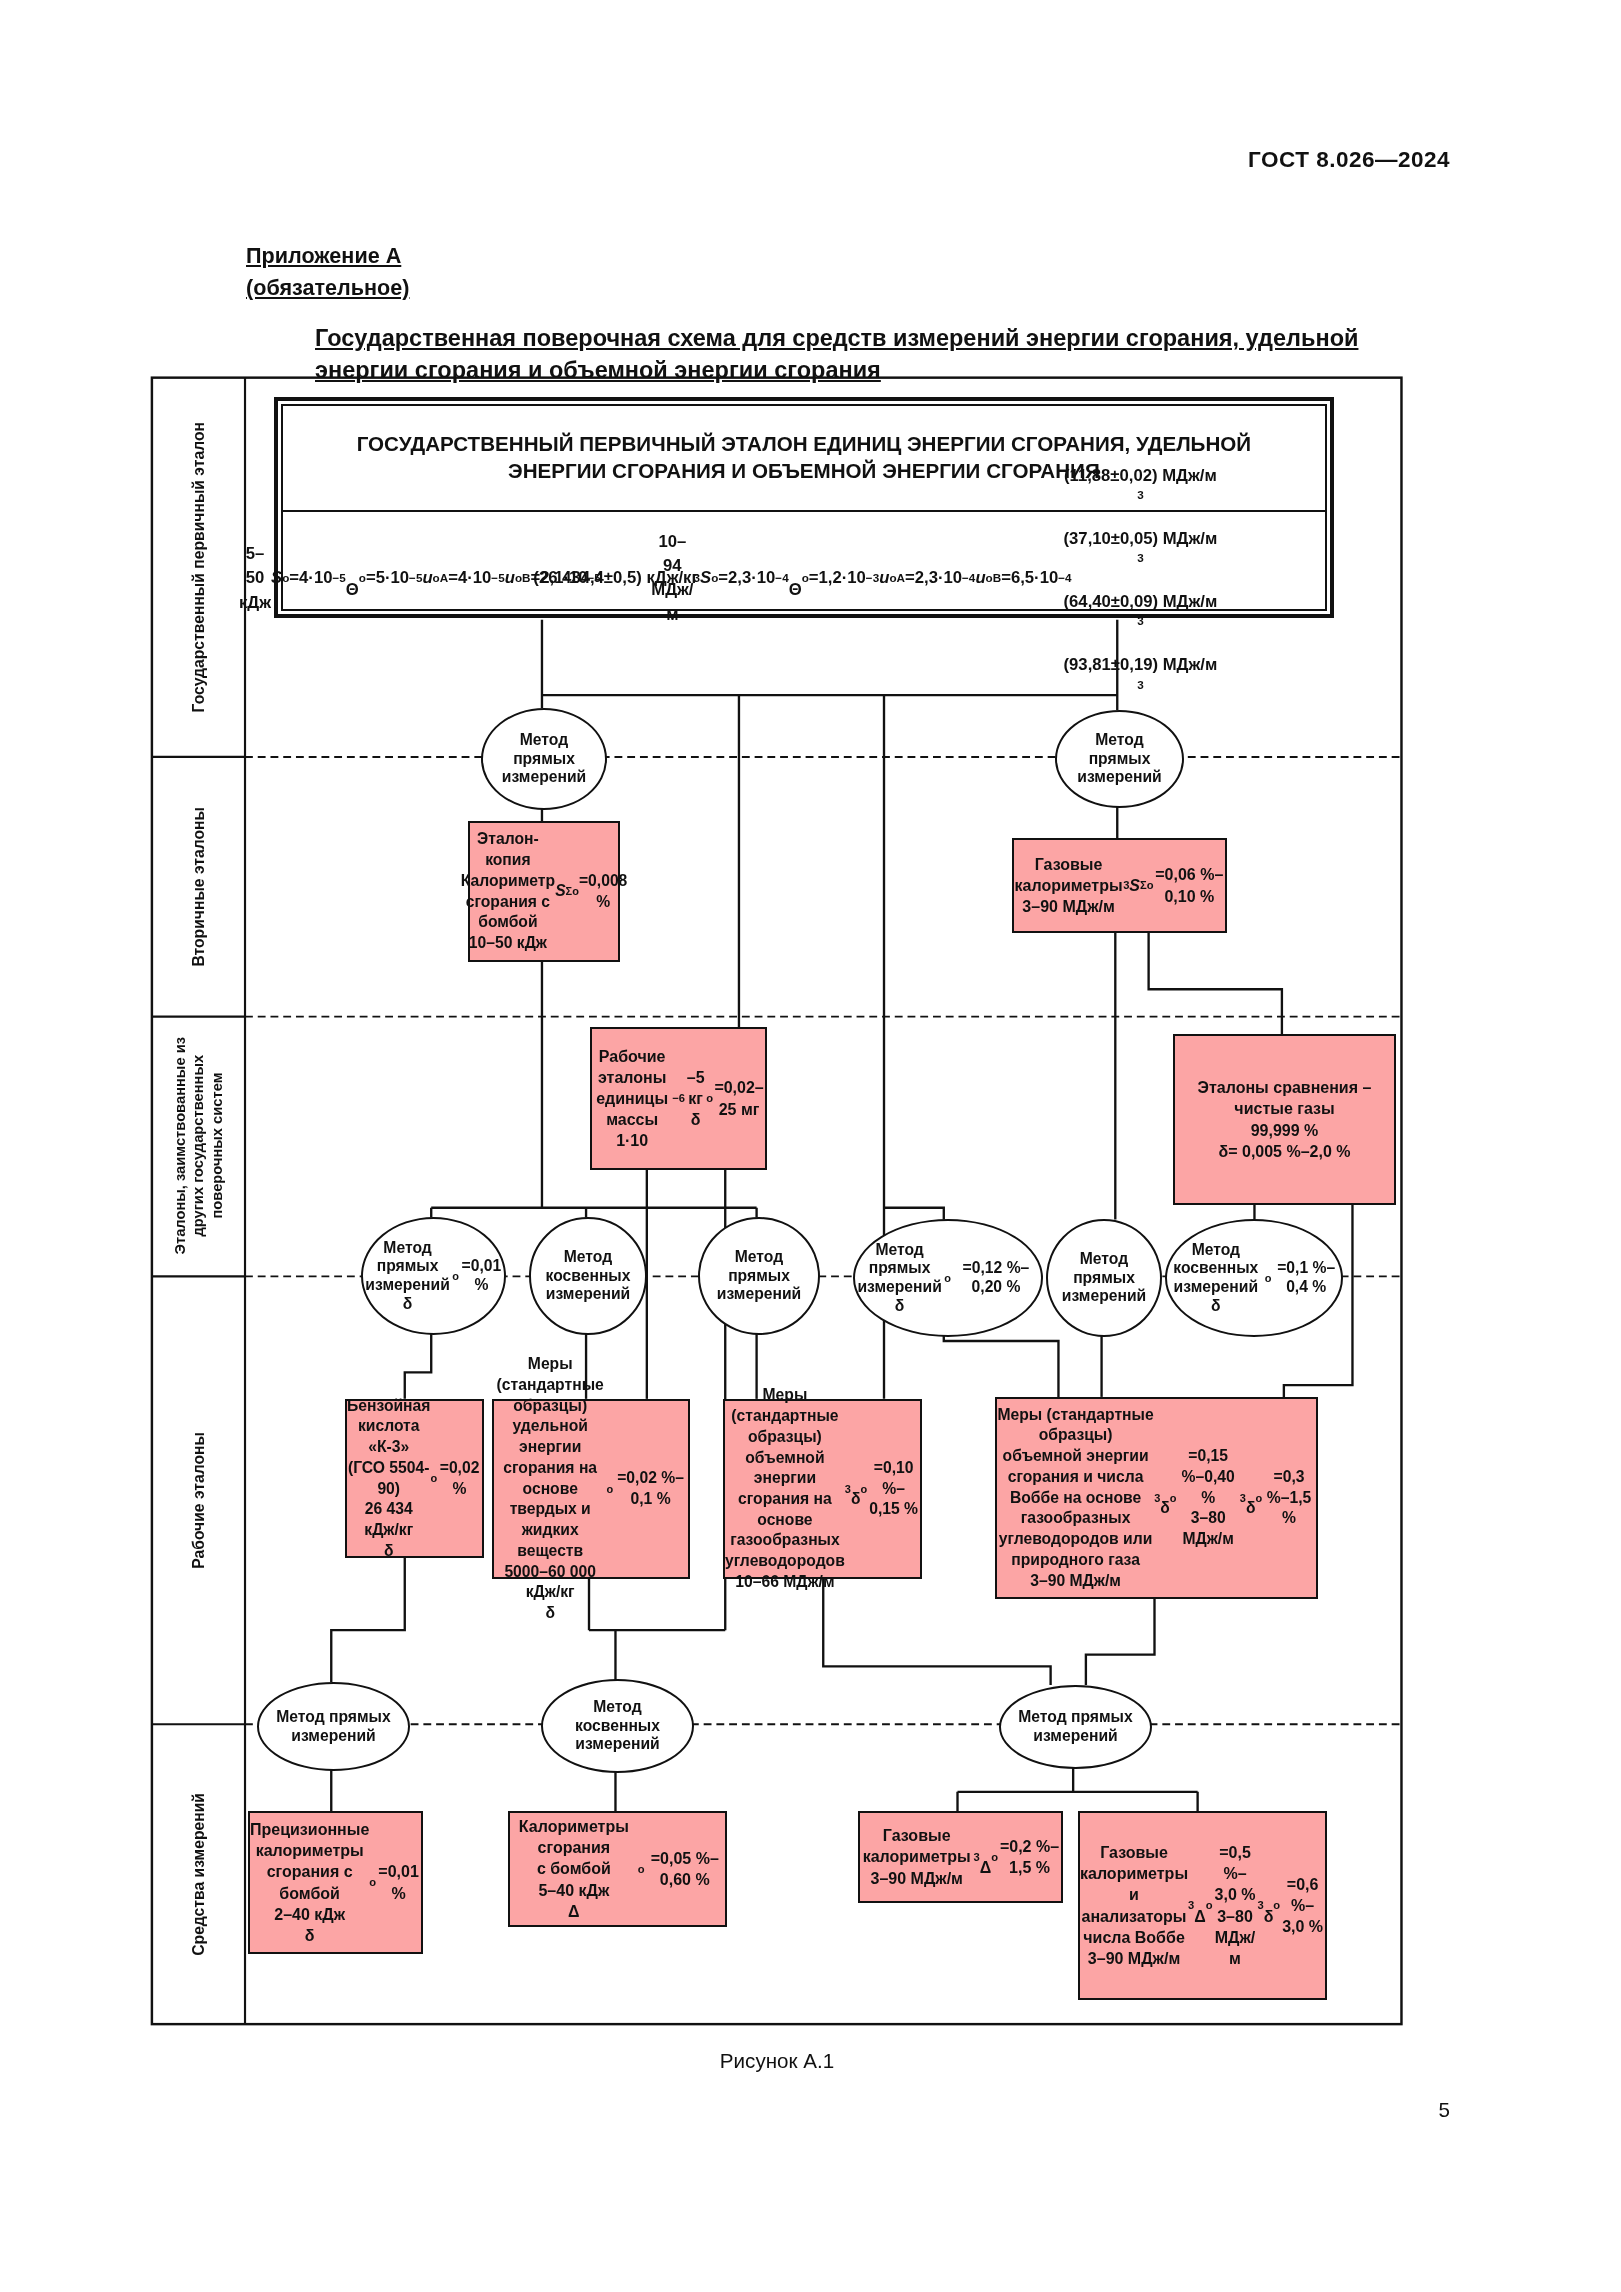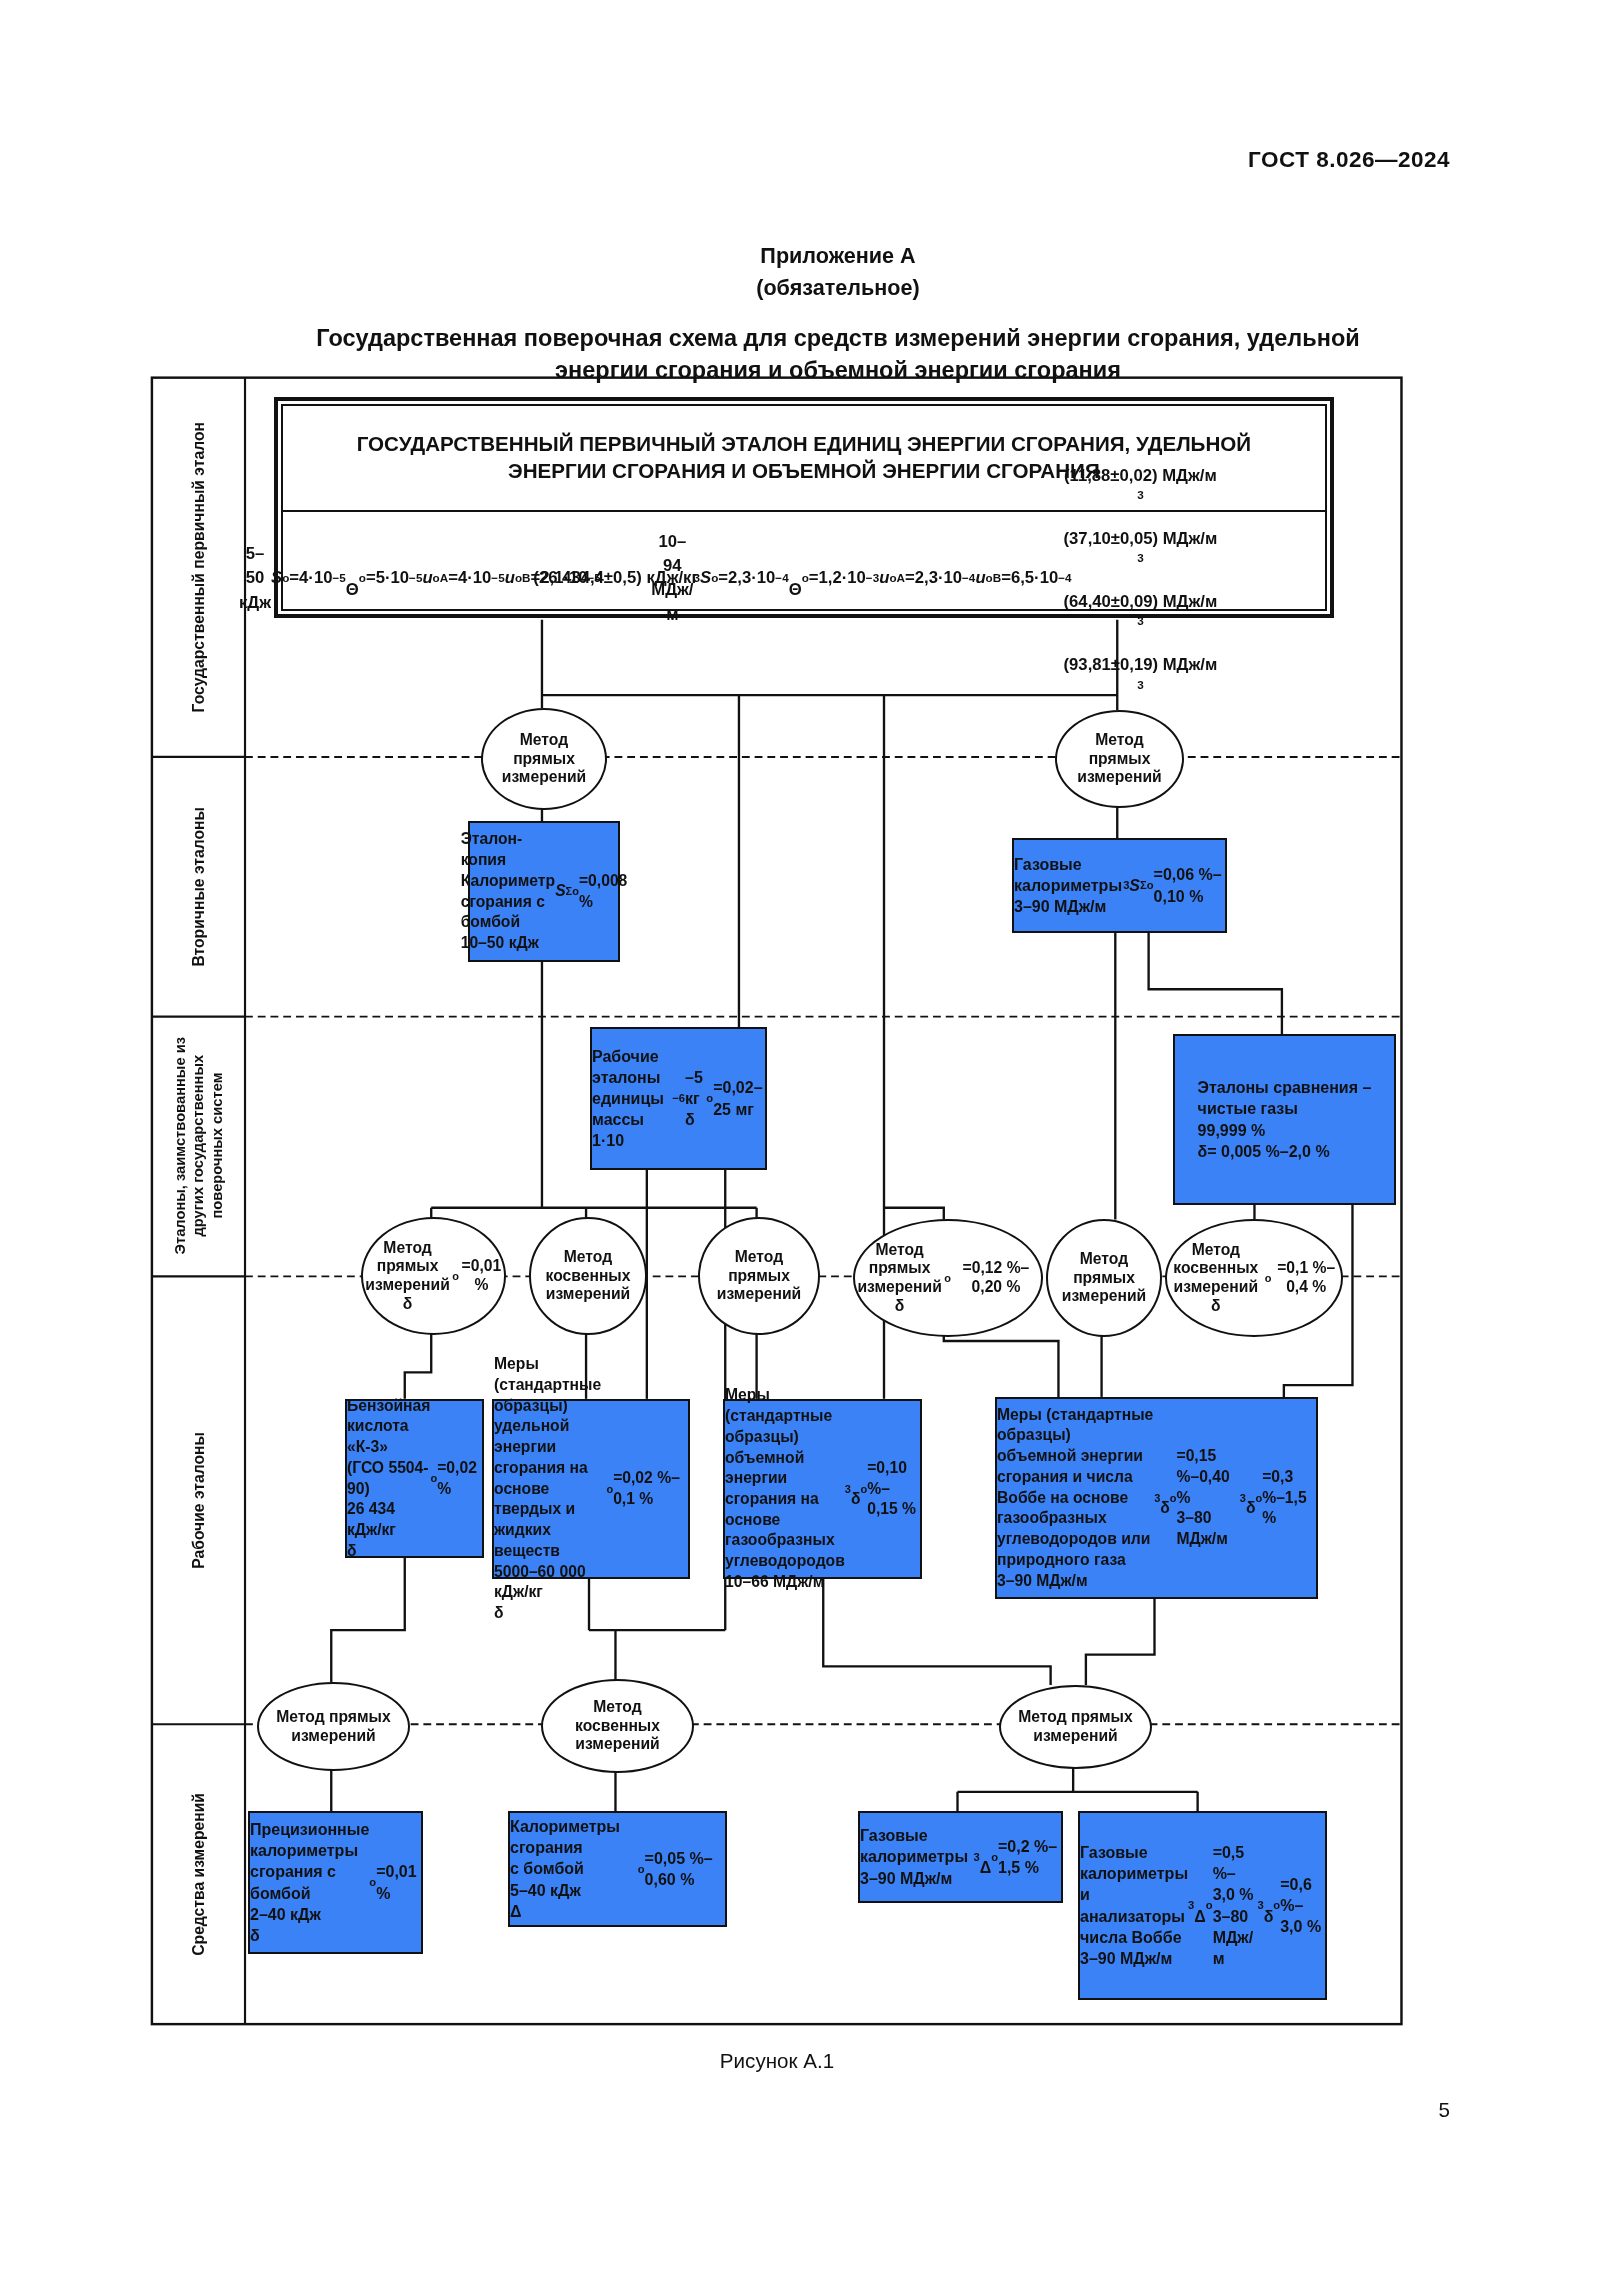--- a/index.html
+++ b/index.html
@@ -1,25 +1,25 @@
 <!DOCTYPE html>
 <html><head>
 <meta charset="utf-8">
 <style>
   html,body{margin:0;padding:0;background:#ffffff;}
   .page{position:relative;width:1621px;height:2293px;background:#ffffff;
         font-family:"Liberation Sans","DejaVu Sans",sans-serif;color:#111;}
   .abs{position:absolute;}
   .hdr-std{font-size:22.5px;font-weight:bold;letter-spacing:0.5px;}
-  .center-col{left:235px;width:1206px;text-align:center;}
+  .center-col{left:246px;width:1206px;text-decoration:underline;}
   .appx{font-size:21.6px;font-weight:bold;}
   .main-title{font-size:23.5px;font-weight:bold;line-height:1.35;}
   svg.lines{position:absolute;left:0;top:0;z-index:1;}
-  .node{position:absolute;z-index:2;background:#3b82f6;border:2.5px solid #111;
-        display:flex;align-items:center;justify-content:center;
+  .node{position:absolute;z-index:2;background:#fca5a5;border:2.5px solid #111;
+        display:flex;align-items:center;justify-content:center;text-align:center;
         font-weight:bold;font-size:16px;line-height:1.32;}
   .ellipse{position:absolute;z-index:2;background:#fff;border:2.5px solid #111;border-radius:50%;
         display:flex;align-items:center;justify-content:center;text-align:center;
         font-weight:bold;font-size:15.7px;line-height:1.18;}
   .topbox{position:absolute;z-index:2;background:#fff;border:4.9px solid #111;padding:2.9px;}
   .topbox-inner{border:2px solid #111;width:100%;height:100%;box-sizing:border-box;}
   .topbox-title{height:82px;border-bottom:2px solid #111;display:flex;align-items:center;
         justify-content:center;text-align:center;font-weight:bold;font-size:20.6px;line-height:1.3;
         padding:11px 59px;}
   .formulas{position:relative;height:133px;font-weight:bold;font-size:16.7px;line-height:1.45;}

